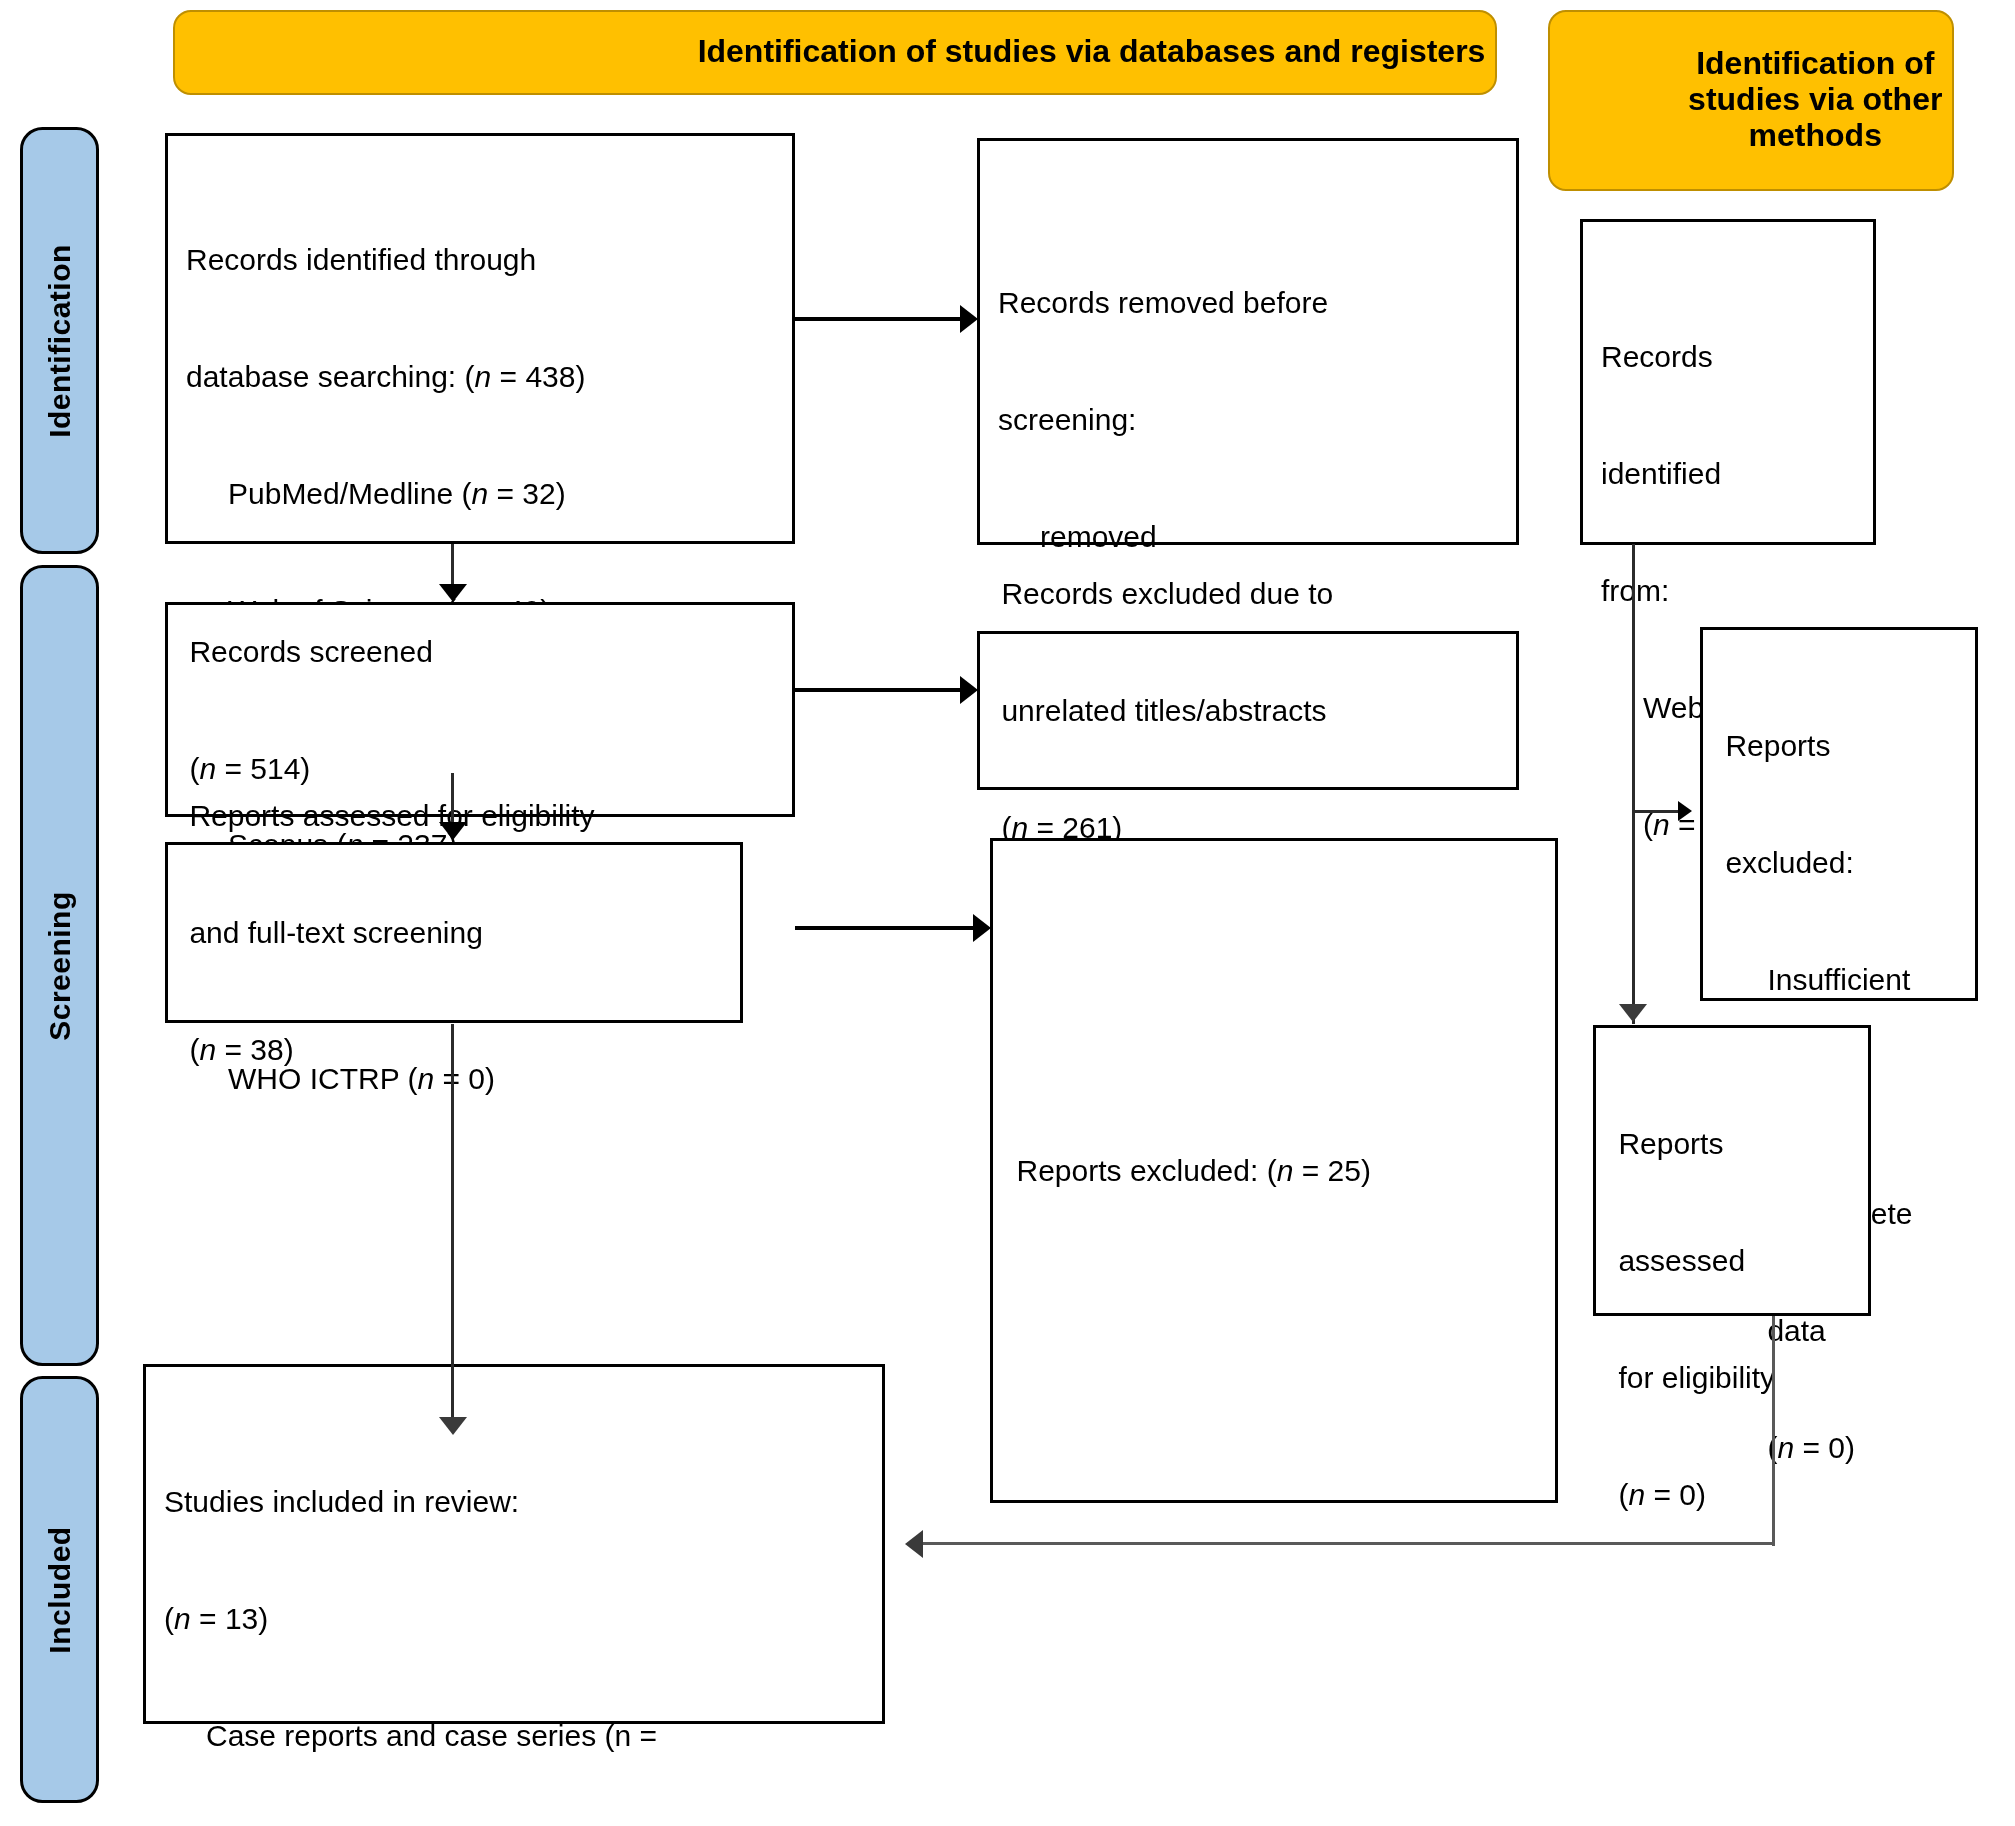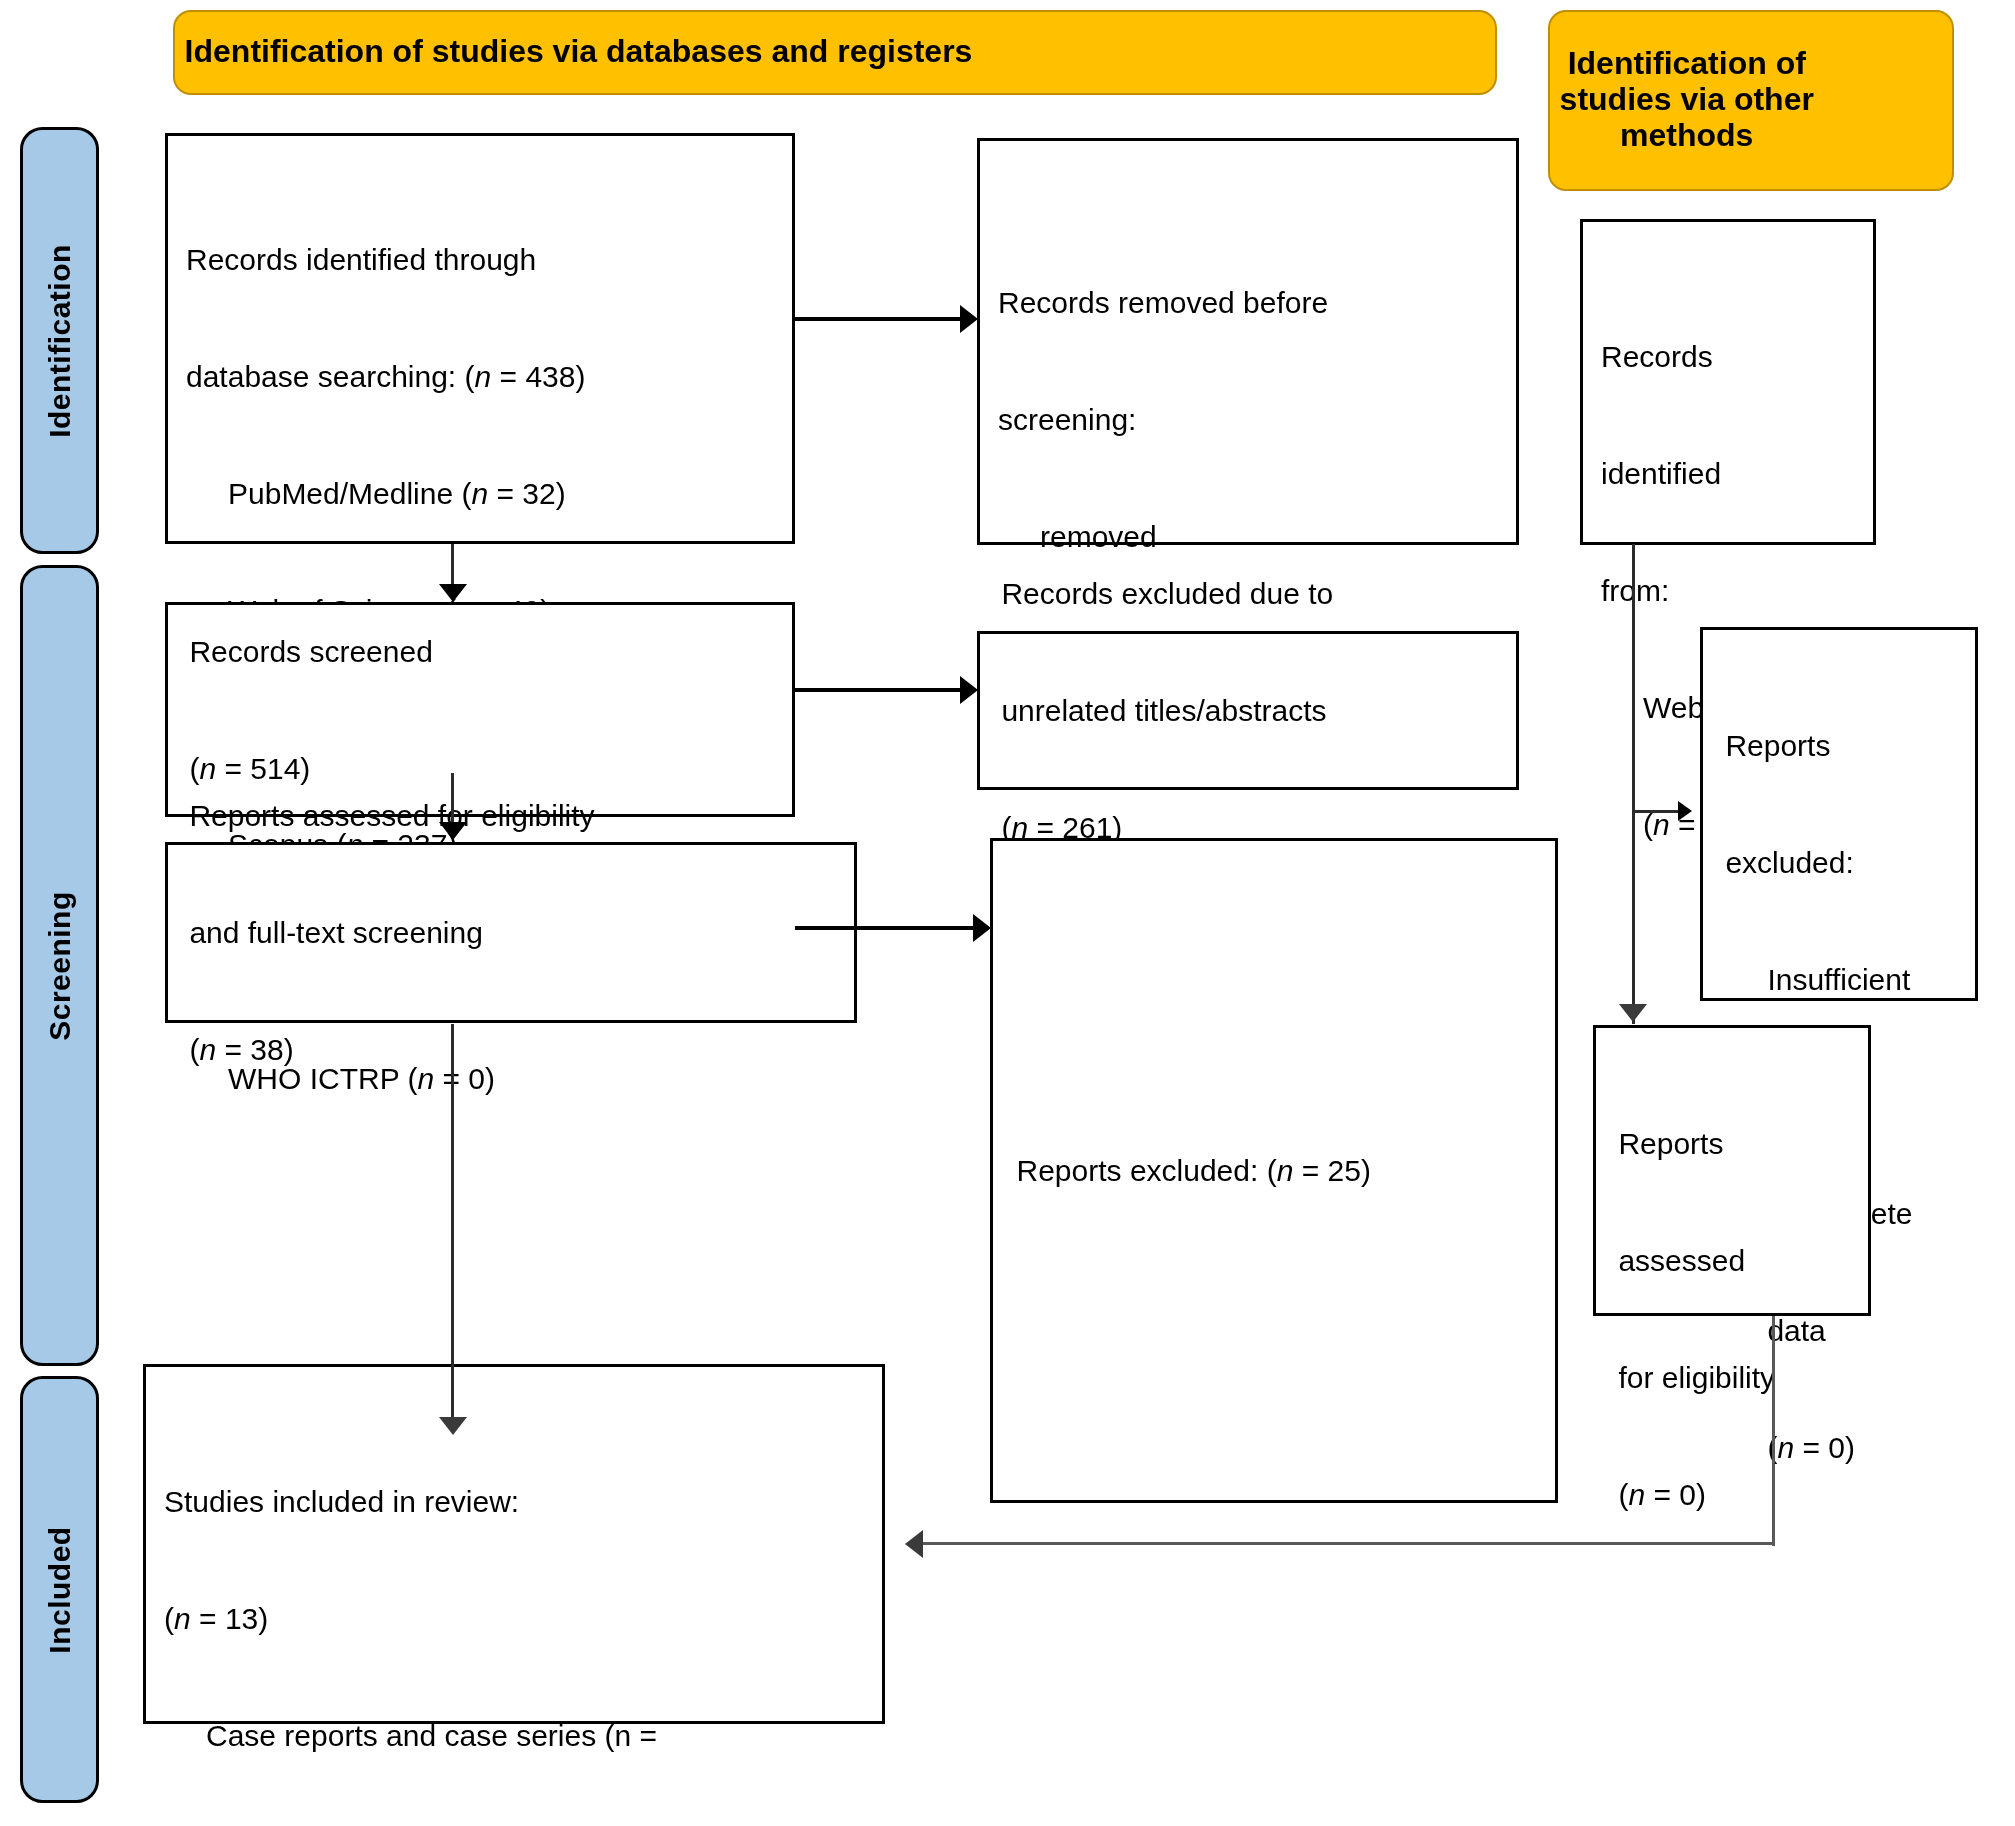--- a/index.html
+++ b/index.html
@@ -20,21 +20,21 @@
   
   .abs{position:absolute;box-sizing:border-box;}
 
   
   .hdr{
     background:#FFC000;
     border:2.7px solid #BF8F00;
     border-radius:18px;
     display:flex;
     align-items:center;
-    justify-content:flex-start;
+    justify-content:flex-end;
     text-align:center;
     font-weight:bold;
     font-size:32px;
     line-height:1.12;
     color:#000;
     padding:2.1px 9.6px;
   }
 
   
   .stageband{
@@ -192,21 +192,21 @@
       <span class="ind1">Reports</span>
       <span class="ind1">excluded:</span>
       <span class="ind2">Insufficient</span>
       <span class="ind2">or</span>
       <span class="ind2">incomplete</span>
       <span class="ind2">data</span>
       <span class="ind2"><span>(</span><em class="nv">n</em><span> = 0)</span></span>
     </div>
   </div>
 
-  <div class="abs box center-v" style="left:165px; top:842px; width:692px; height:181px;">
+  <div class="abs box center-v" style="left:165px; top:842px; width:578px; height:181px;">
     <div class="inner">
       <span class="ind1">Reports assessed for eligibility</span>
       <span class="ind1">and full-text screening</span>
       <span class="ind1"><span>(</span><em class="nv">n</em><span> = 38)</span></span>
     </div>
   </div>
 
   <div class="abs box" style="left:990px; top:838px; width:568px; height:665px; display:flex; align-items:center;">
     <div class="inner" style="padding:0 16px 0 23.5px;">
       <span class="ind1"><span>Reports excluded: (</span><em class="nv">n</em><span> = 25)</span></span>

